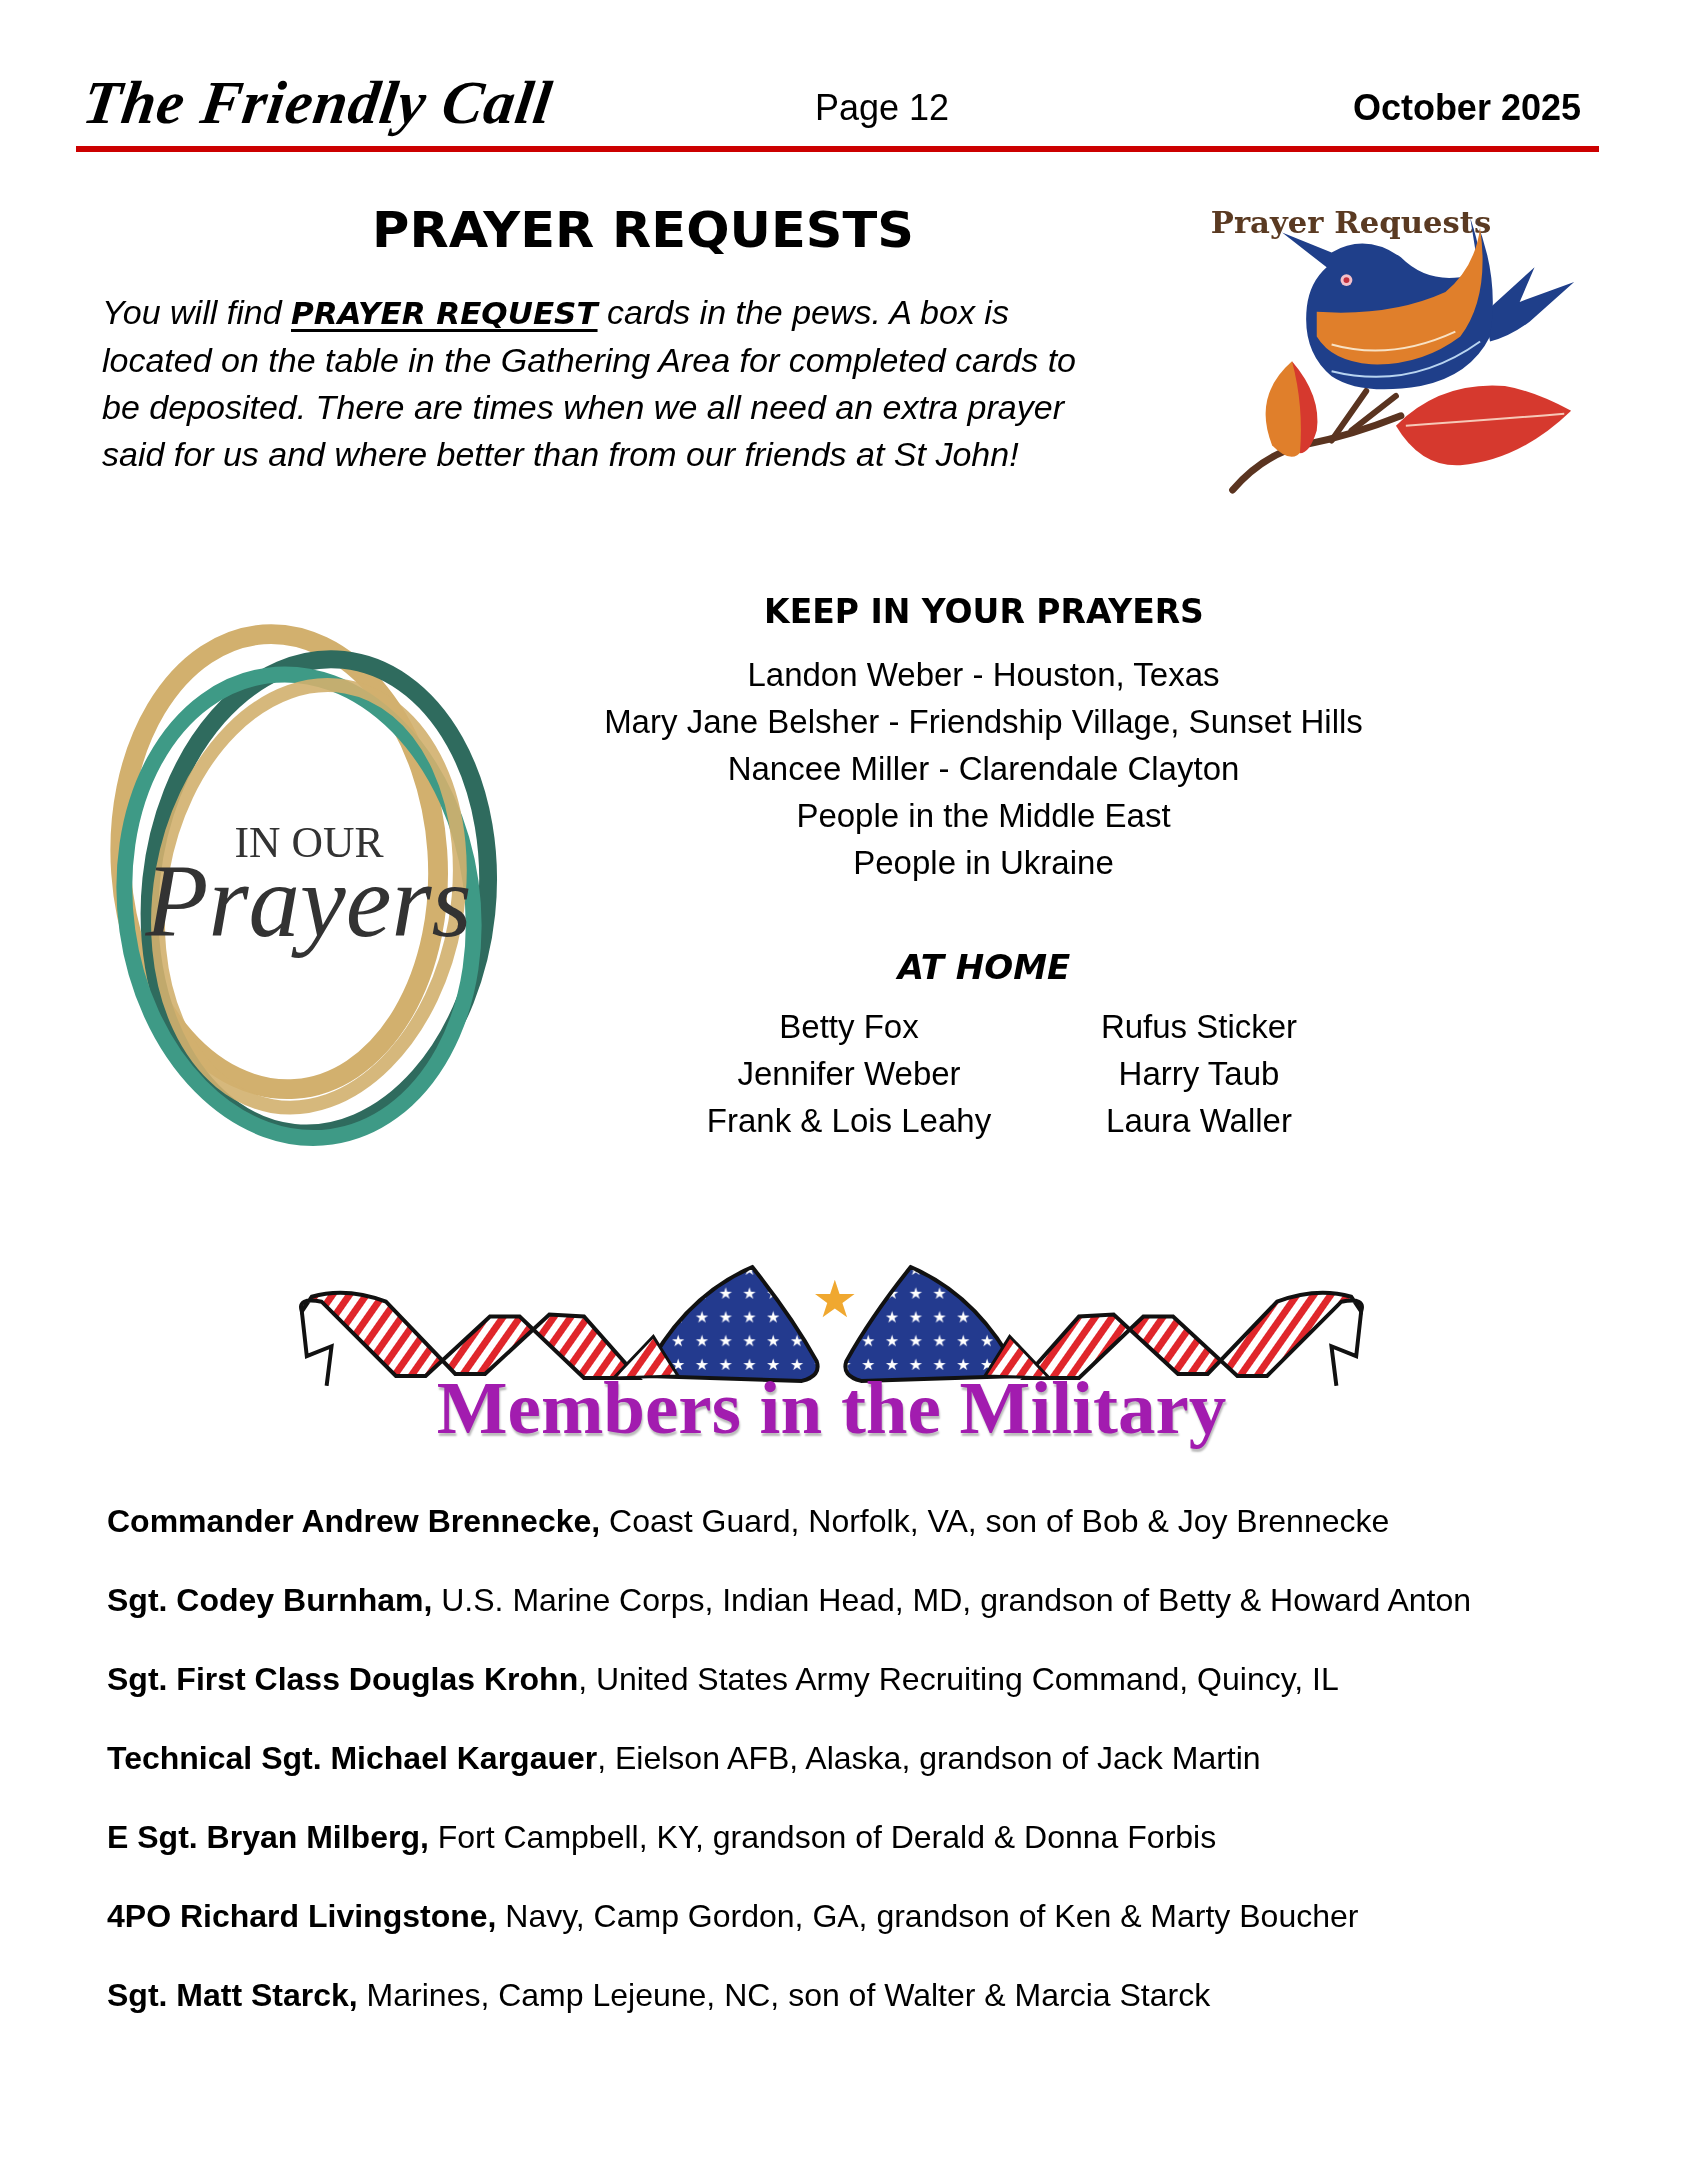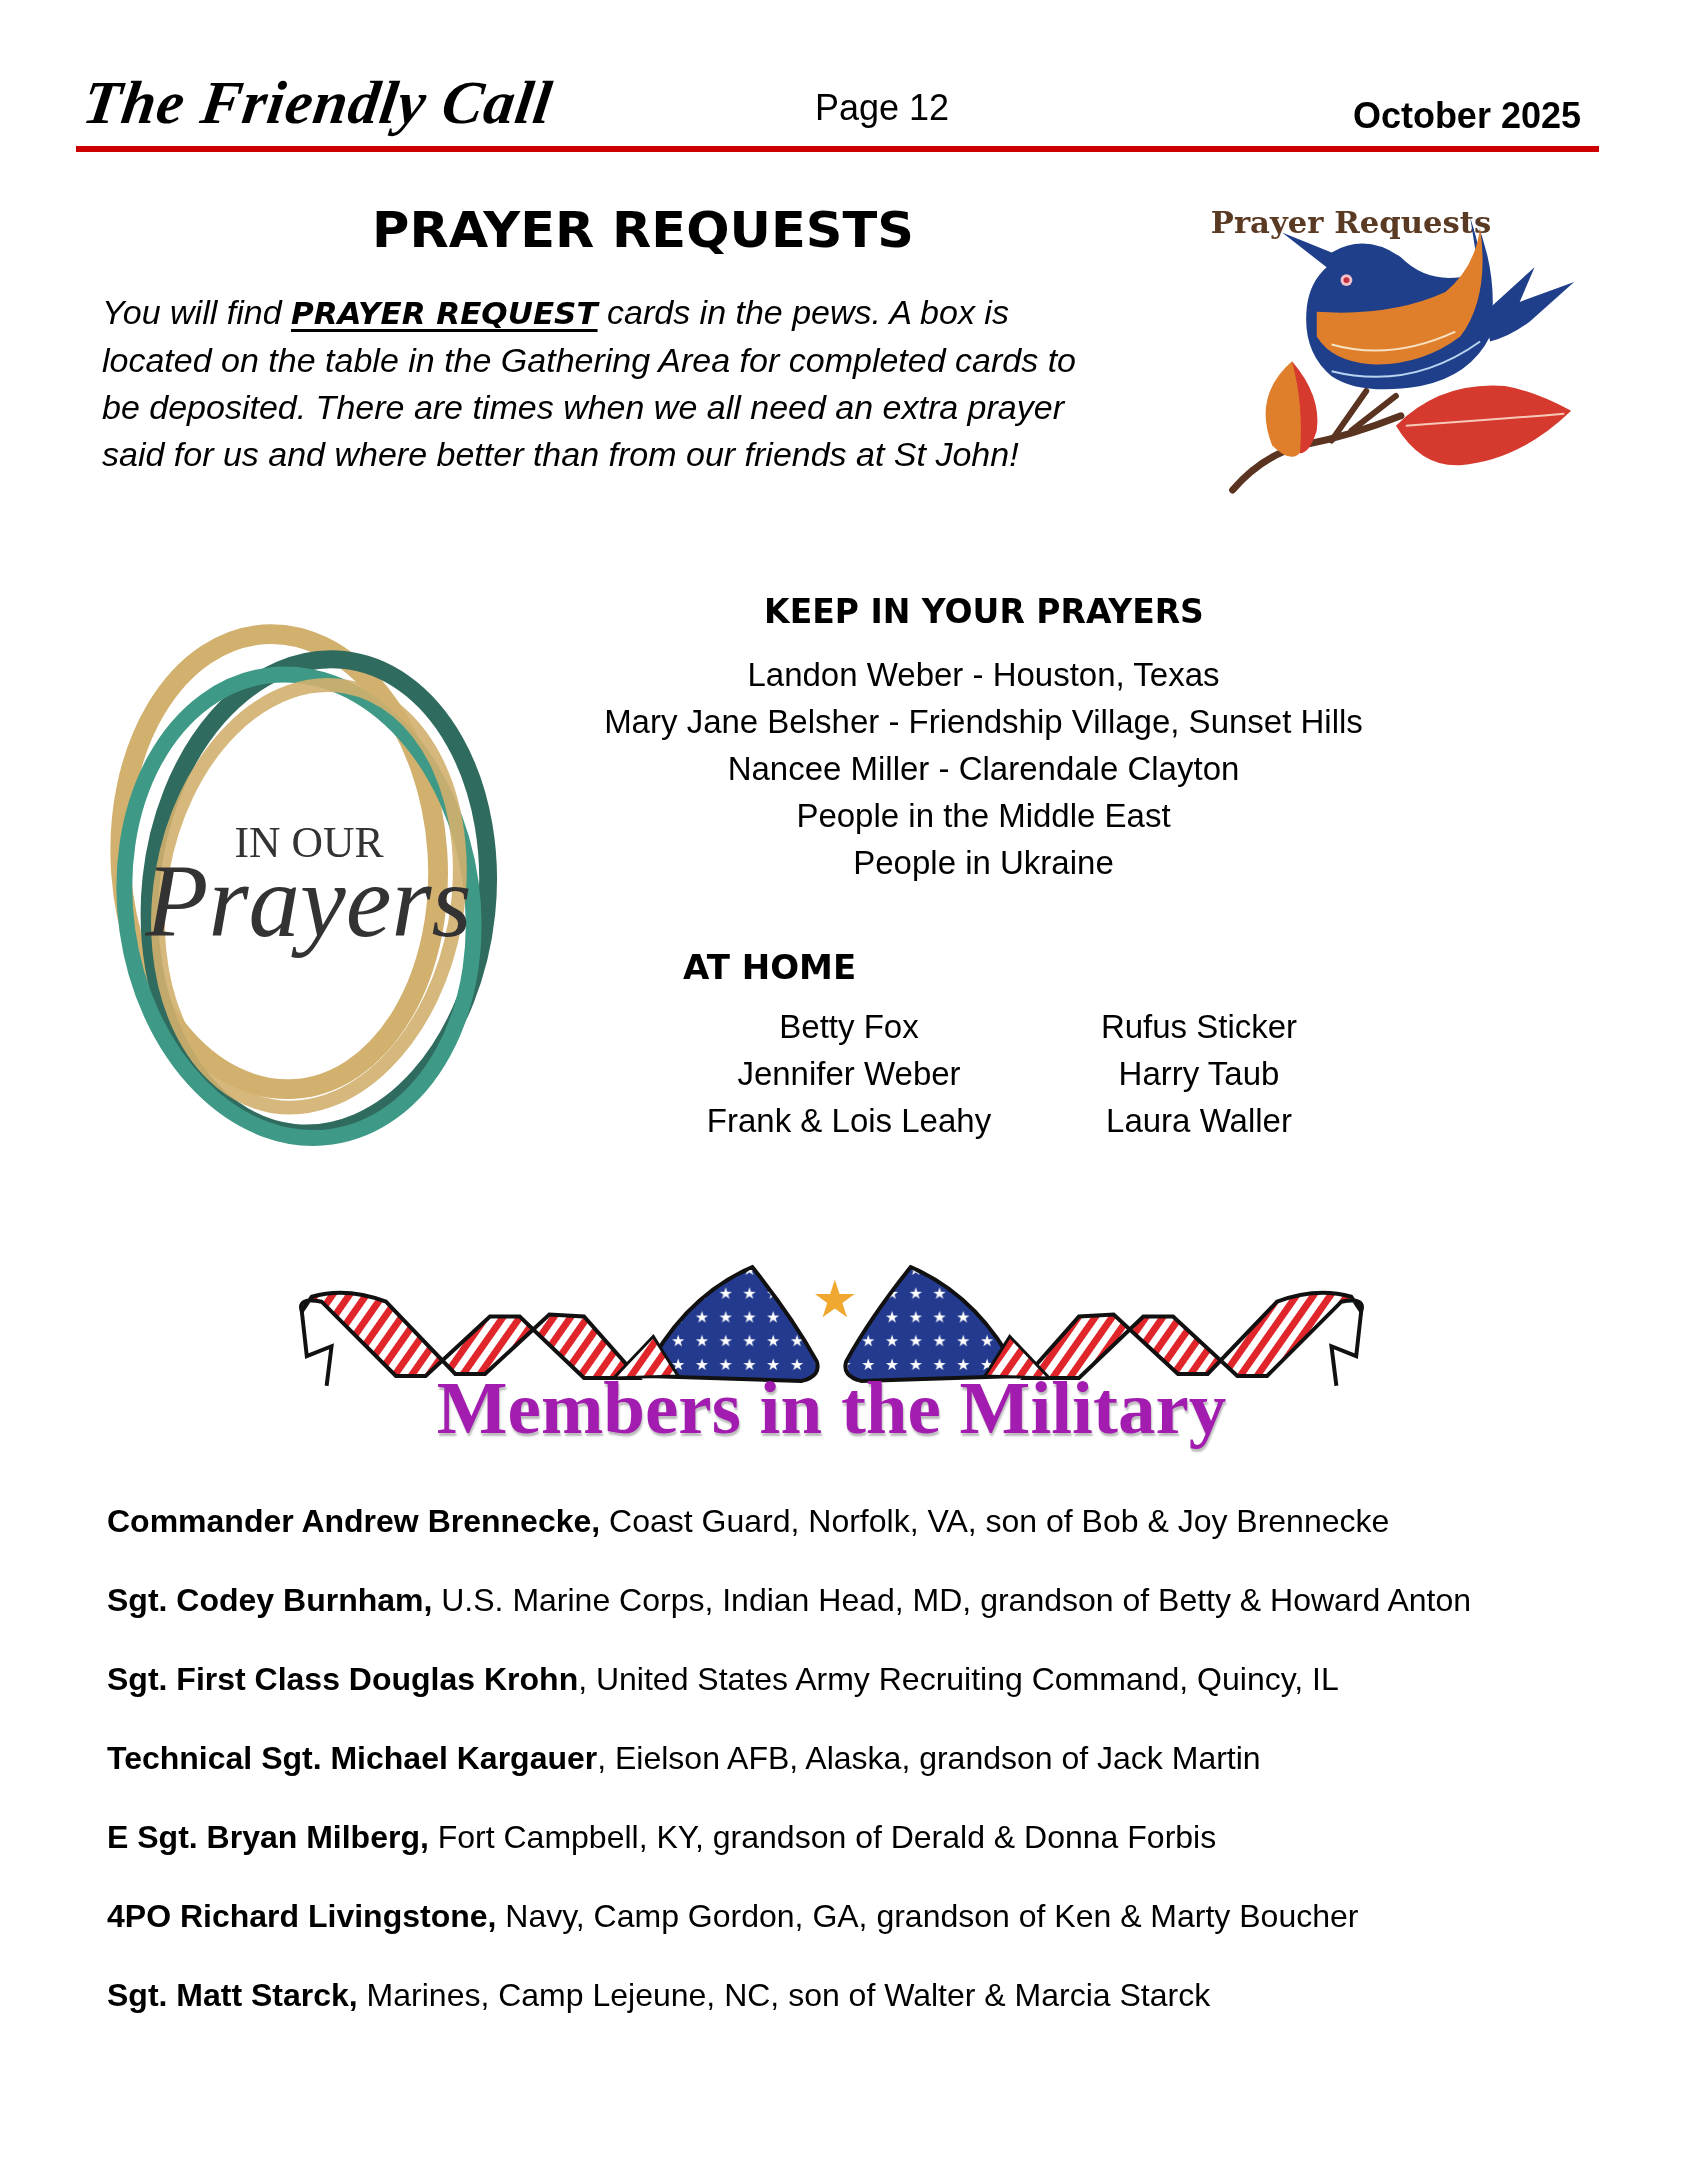--- a/index.html
+++ b/index.html
@@ -5,21 +5,21 @@
   html, body { margin: 0; padding: 0; background: #ffffff; }
   body { width: 1683px; height: 2178px; position: relative; overflow: hidden;
          font-family: "Liberation Sans", sans-serif; color: #000; }
   .abs { position: absolute; }
 
   
   .masthead { left: 84px; top: 65px; font-family: "Liberation Serif", serif; font-style: italic;
               font-weight: bold; font-size: 61px; letter-spacing: 1px; line-height: 75px;
               transform: skewX(-8deg); white-space: nowrap; }
   .page-num { left: 772px; top: 87px; font-size: 36px; line-height: 42px; white-space: nowrap; margin-left: 43px; }
-  .issue-date { right: 102px; top: 87px; font-size: 36px; font-weight: bold; line-height: 42px; white-space: nowrap; margin-top: 8px; }
+  .issue-date { right: 102px; top: 87px; font-size: 36px; font-weight: bold; line-height: 42px; white-space: nowrap; }
   .header-rule { left: 76px; top: 146px; width: 1523px; height: 6px; background: #cc0000; }
 
   
   .h-heavy { font-family: "DejaVu Sans", sans-serif; font-weight: bold; letter-spacing: 0px; white-space: nowrap; }
   .pr-title { left: 372px; top: 201px; width: 535px; text-align: left; font-size: 50px; line-height: 59px;
               transform: scaleX(1.02); transform-origin: left; }
   .pr-body { left: 102px; top: 289px; width: 1049px; font-size: 34px; line-height: 47px; }
   .pr-body .line { display: block; white-space: nowrap; font-style: italic; }
   .pr-emph { font-family: "DejaVu Sans", sans-serif; font-weight: bold; text-decoration: underline;
              text-decoration-thickness: 3px; text-underline-offset: 5px; font-size: 31px; }
@@ -28,21 +28,21 @@
   .bird-wrap { left: 1193px; top: 188px; width: 396px; height: 307px; }
 
   
   .iop-wrap { left: 91px; top: 609px; width: 416px; height: 540px; }
 
   
   .kiyp-title { left: 683px; top: 592px; width: 602px; text-align: center; font-size: 33px; line-height: 40px; }
   .kiyp-list { left: 554px; top: 651px; width: 859px; text-align: center; font-size: 33px; line-height: 47px; }
   .kiyp-list div { white-space: nowrap; }
 
-  .home-title { left: 683px; top: 946px; width: 602px; font-size: 34px; line-height: 42px; }
+  .home-title { left: 683px; top: 946px; width: 602px; text-align: center; font-size: 34px; line-height: 42px; font-style: italic; }
   .home-col { top: 1003px; width: 356px; text-align: center; font-size: 33px; line-height: 47px; }
   .home-col div { white-space: nowrap; text-align: center; }
   .home-col-1 { left: 671px; }
   .home-col-2 { left: 1021px; }
 
   
   .banner-wrap { left: 287px; top: 1257px; width: 1089px; height: 198px; }
   .banner-text { position: absolute; left: 0; width: 100%; top: 111px; text-align: center;
                  font-family: "Liberation Serif", serif; font-weight: bold; font-size: 75px; line-height: 79px;
                  color: #a21caf; text-shadow: 1px 3px 2px #bbb; white-space: nowrap; }

